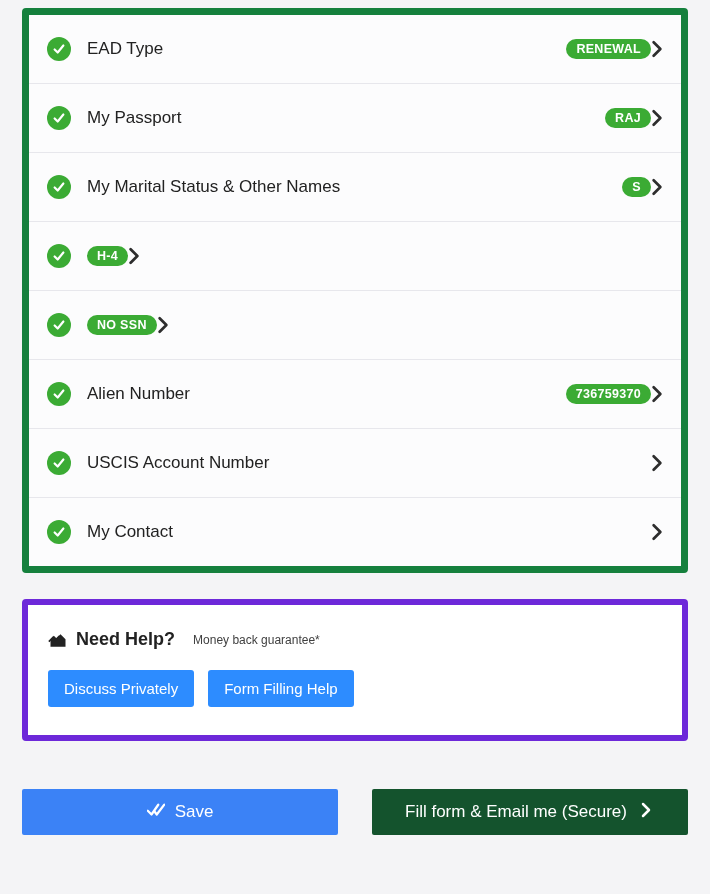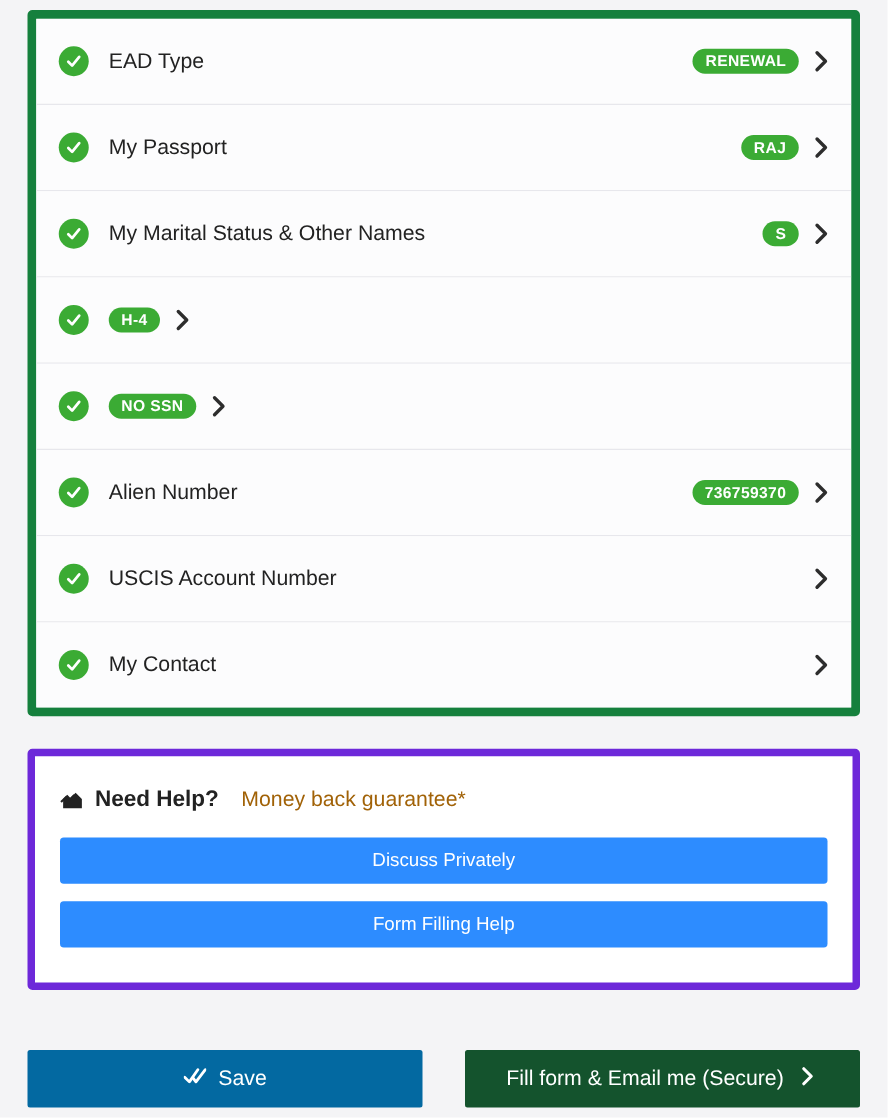--- a/index.html
+++ b/index.html
@@ -44,21 +44,20 @@
     color: #222;
     flex: 1;
   }
   .badge {
     background: #3bab34;
     color: #fff;
     font-size: 12.5px;
     font-weight: 700;
     padding: 3px 10px;
     border-radius: 11px;
-    margin-right: 12px;
     letter-spacing: .3px;
   }
   .chevron {
     color: #2d2d2d;
     flex-shrink: 0;
   }
   .chevron svg { width: 12px; height: 18px; display:block; }
   .help-card {
     background: #fff;
     border: 6px solid #6d28d9;
@@ -72,25 +71,25 @@
     gap: 8px;
     margin-bottom: 20px;
   }
   .hand-icon svg { width: 20px; height: 18px; display:block; }
   .help-title {
     font-size: 18px;
     font-weight: 600;
     color: #222;
   }
   .help-sub {
-    font-size: 17px;
-    color: #a16207;
+    font-size: 12px;
+    color: #404040;
     margin-left: 10px;
   }
-  .help-btns { display: flex; gap: 14px; flex-direction: column; }
+  .help-btns { display: flex; gap: 14px; }
   .btn-blue {
     background: #2d8cff;
     color: #fff;
     border: none;
     padding: 10px 16px;
     font-size: 15px;
     border-radius: 3px;
     cursor: pointer;
   }
   .footer-btns {
@@ -104,21 +103,21 @@
     align-items: center;
     justify-content: center;
     gap: 10px;
     height: 46px;
     border: none;
     border-radius: 2px;
     font-size: 17px;
     cursor: pointer;
     color: #fff;
   }
-  .btn-save { background: #0369a1; }
+  .btn-save { background: #3b82f6; }
   .btn-fill { background: #14532d; }
   .btn-save svg, .btn-fill svg { width: 18px; height: 16px; }
 </style>
 </head>
 <body>
 
 <div class="card">
 
 <div class="row">
       <span class="check">

